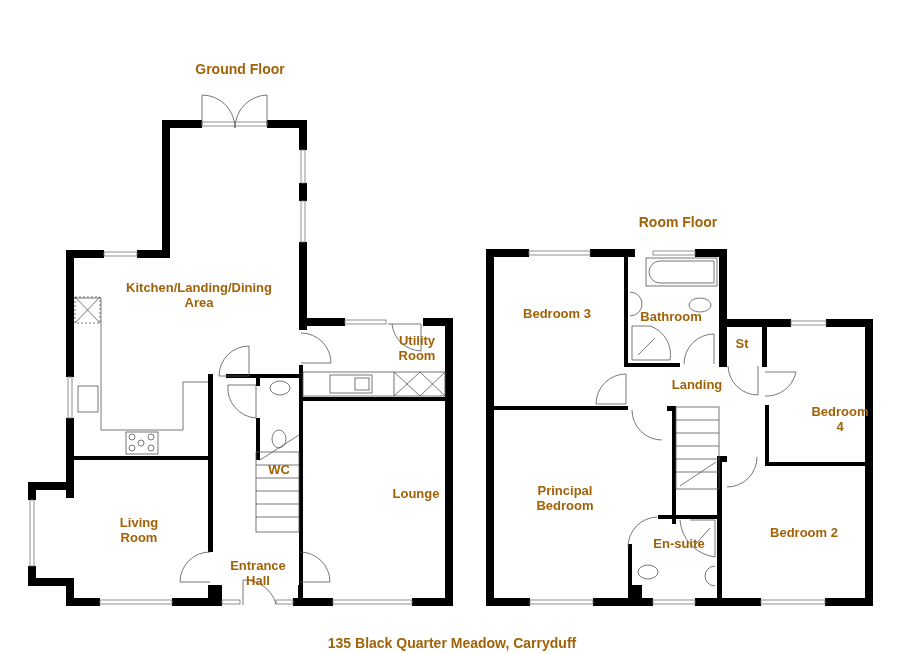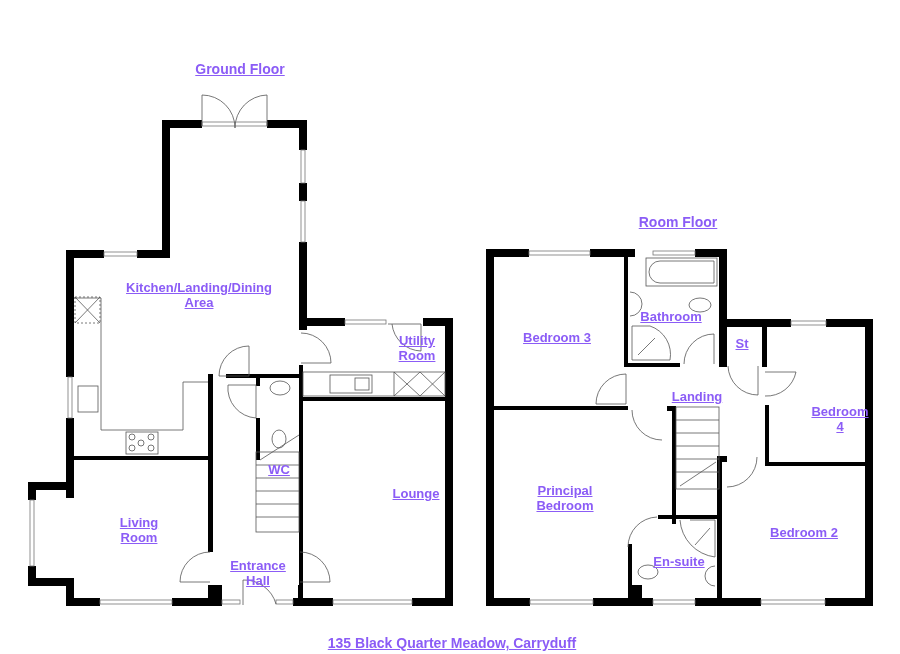--- a/index.html
+++ b/index.html
@@ -1,21 +1,21 @@
 <!DOCTYPE html>
 <html><head>
 <meta charset="utf-8">
 <style>
   html, body { margin: 0; padding: 0; background: #ffffff; }
   body { width: 900px; height: 654px; position: relative; overflow: hidden; font-family: "Liberation Sans", sans-serif; }
   svg { position: absolute; left: 0; top: 0; }
   .wall { fill: #000000; }
   .thin { fill: none; stroke: #555555; stroke-width: 0.8; }
   .win { fill: #ffffff; stroke: #777777; stroke-width: 0.8; }
-  .lbl { position: absolute; font-weight: bold; color: #8b5cf6; font-size: 13px; text-align: center; line-height: 15px; white-space: pre-line; transform: translateX(-50%); text-decoration: underline; }
+  .lbl { position: absolute; font-weight: bold; color: #a16207; font-size: 13px; text-align: center; line-height: 15px; white-space: pre-line; transform: translateX(-50%); }
   .title { font-size: 14px; }
 </style>
 </head>
 <body>
 
 <svg width="900" height="654" viewBox="0 0 900 654">
 
   <g>
 
     <rect class="wall" x="162" y="120" width="40" height="8"></rect>
@@ -219,23 +219,23 @@
 <div class="lbl" style="left:387px; top:333px;margin-left:30px;">Utility
 Room</div>
 <div class="lbl" style="left:279px; top:418px;margin-top:44px;">WC</div>
 <div class="lbl" style="left:380px; top:486px;margin-left:36px;">Lounge</div>
 <div class="lbl" style="left:139px; top:515px;">Living
 Room</div>
 <div class="lbl" style="left:258px; top:545px;margin-top:13px;">Entrance
 Hall</div>
 
 <div class="lbl title" style="left:678px; top:215px;">Room Floor</div>
-<div class="lbl" style="left:557px; top:330px;">Bedroom 3</div>
+<div class="lbl" style="left:557px; top:306px;">Bedroom 3</div>
 <div class="lbl" style="left:671px; top:309px;">Bathroom</div>
 <div class="lbl" style="left:742px; top:336px;">St</div>
-<div class="lbl" style="left:697px; top:377px;margin-top:12px;">Landing</div>
+<div class="lbl" style="left:697px; top:377px;">Landing</div>
 <div class="lbl" style="left:840px; top:404px;">Bedroom 4</div>
 <div class="lbl" style="left:565px; top:483px;">Principal
 Bedroom</div>
-<div class="lbl" style="left:679px; top:554px;">En-suite</div>
+<div class="lbl" style="left:679px; top:536px;">En-suite</div>
 <div class="lbl" style="left:792px; top:525px;padding-left:24px;">Bedroom 2</div>
 
 <div class="lbl title" style="left:452px; top:636px;">135 Black Quarter Meadow, Carryduff</div>
 
 </body></html>

